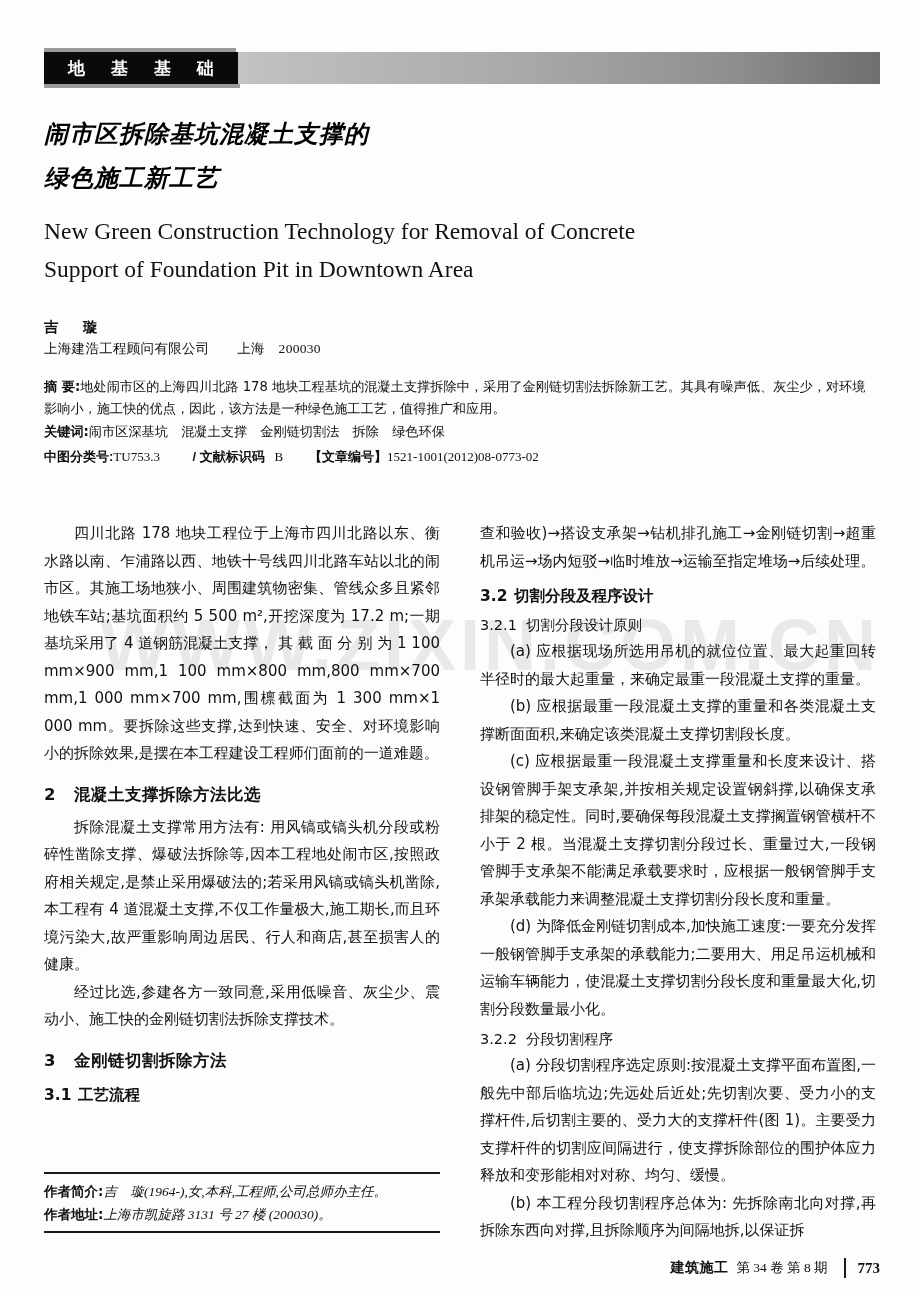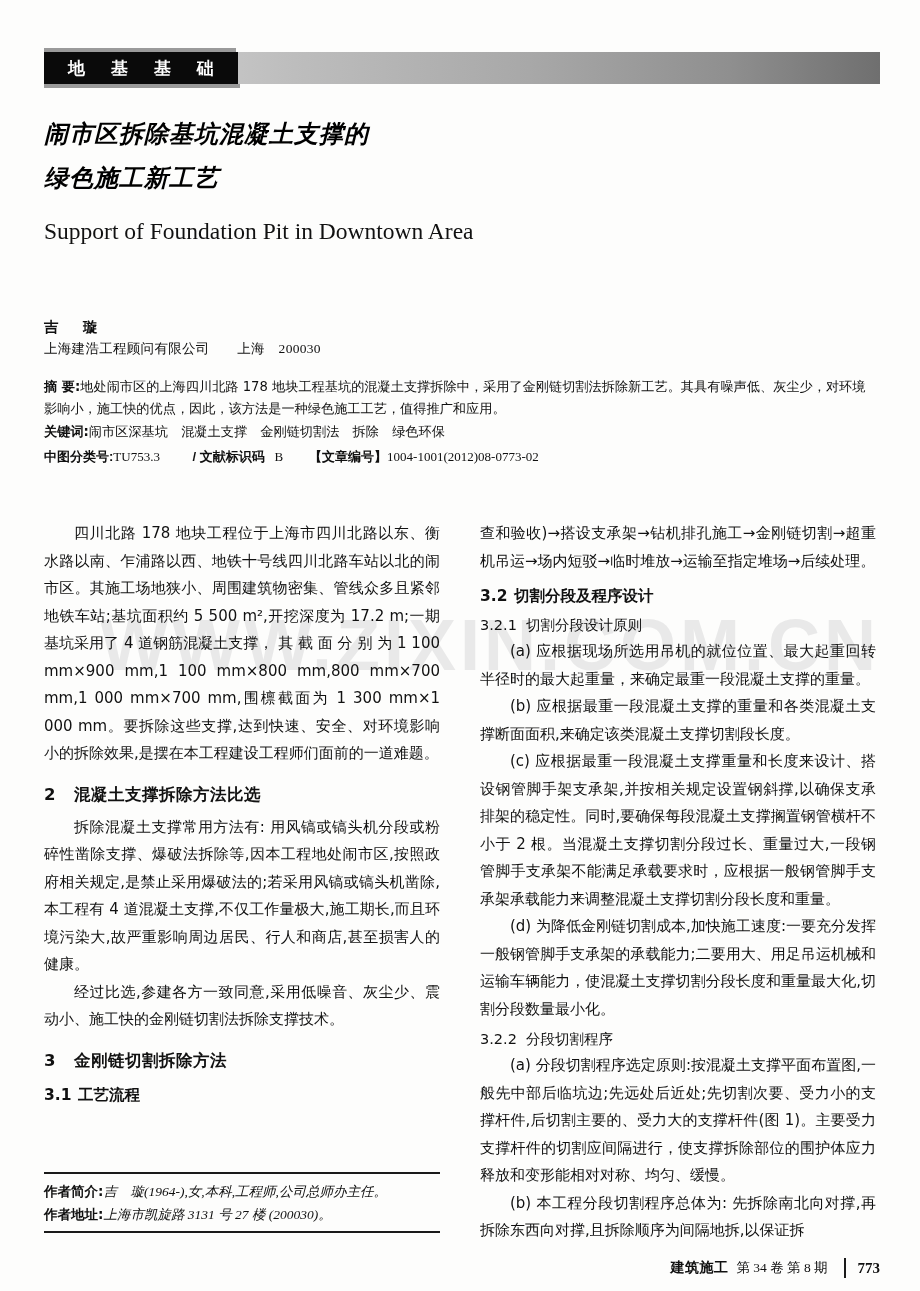--- a/index.html
+++ b/index.html
@@ -278,34 +278,35 @@
       <span class="txt">地 基 基 础</span>
     </div>
   </div>
 
   <div class="title-cn">
     <div>闹市区拆除基坑混凝土支撑的</div>
     <div>绿色施工新工艺</div>
   </div>
 
   <div class="title-en">
+    <div>New Green Construction Technology for Removal of Concrete</div>
     <div>Support of Foundation Pit in Downtown Area</div>
   </div>
 
   <div class="author-name">吉　璇</div>
   <div class="author-aff">上海建浩工程顾问有限公司　　上海　200030</div>
 
   <div class="meta">
     <div class="meta-row">
       <span class="meta-lbl">摘 要:</span><span class="abs-text">地处闹市区的上海四川北路 178 地块工程基坑的混凝土支撑拆除中，采用了金刚链切割法拆除新工艺。其具有噪声低、灰尘少，对环境影响小，施工快的优点，因此，该方法是一种绿色施工工艺，值得推广和应用。</span>
     </div>
     <div class="meta-row kw-row">
       <span class="meta-lbl">关键词:</span><span class="meta-body">闹市区深基坑　混凝土支撑　金刚链切割法　拆除　绿色环保</span>
     </div>
-    <div class="clsrow"><b>中图分类号:</b><span>TU753.3</span>          <b>/ 文献标识码</b>   <span>B</span>        <b>【文章编号】</b><span>1004-1001(2012)08-0773-02</span></div>
+    <div class="clsrow"><b>中图分类号:</b><span>TU753.3</span>          <b>/ 文献标识码</b>   <span>B</span>        <b>【文章编号】</b><span>1521-1001(2012)08-0773-02</span></div>
   </div>
 
   <div class="col col-left" id="col-left">
       <p class="para">四川北路 178 地块工程位于上海市四川北路以东、衡水路以南、乍浦路以西、地铁十号线四川北路车站以北的闹市区。其施工场地狭小、周围建筑物密集、管线众多且紧邻地铁车站;基坑面积约 5 500 m²,开挖深度为 17.2 m;一期基坑采用了 4 道钢筋混凝土支撑， 其 截 面 分 别 为 1 100 mm×900 mm,1 100 mm×800 mm,800 mm×700 mm,1 000 mm×700 mm,围檩截面为 1 300 mm×1 000 mm。要拆除这些支撑,达到快速、安全、对环境影响小的拆除效果,是摆在本工程建设工程师们面前的一道难题。</p>
       <h2 class="sec"><span class="num">2</span><span>混凝土支撑拆除方法比选</span></h2>
       <p class="para">拆除混凝土支撑常用方法有: 用风镐或镐头机分段或粉碎性凿除支撑、爆破法拆除等,因本工程地处闹市区,按照政府相关规定,是禁止采用爆破法的;若采用风镐或镐头机凿除,本工程有 4 道混凝土支撑,不仅工作量极大,施工期长,而且环境污染大,故严重影响周边居民、行人和商店,甚至损害人的健康。</p>
       <p class="para">经过比选,参建各方一致同意,采用低噪音、灰尘少、震动小、施工快的金刚链切割法拆除支撑技术。</p>
       <h2 class="sec"><span class="num">3</span><span>金刚链切割拆除方法</span></h2>
       <h3 class="sub"><span class="num">3.1</span><span>工艺流程</span></h3>
     </div>

